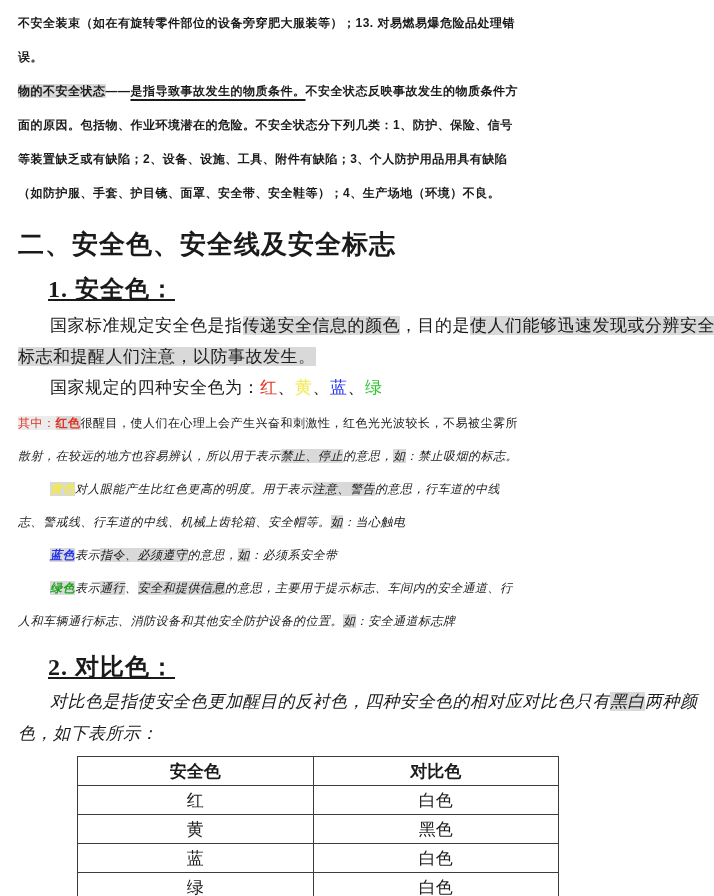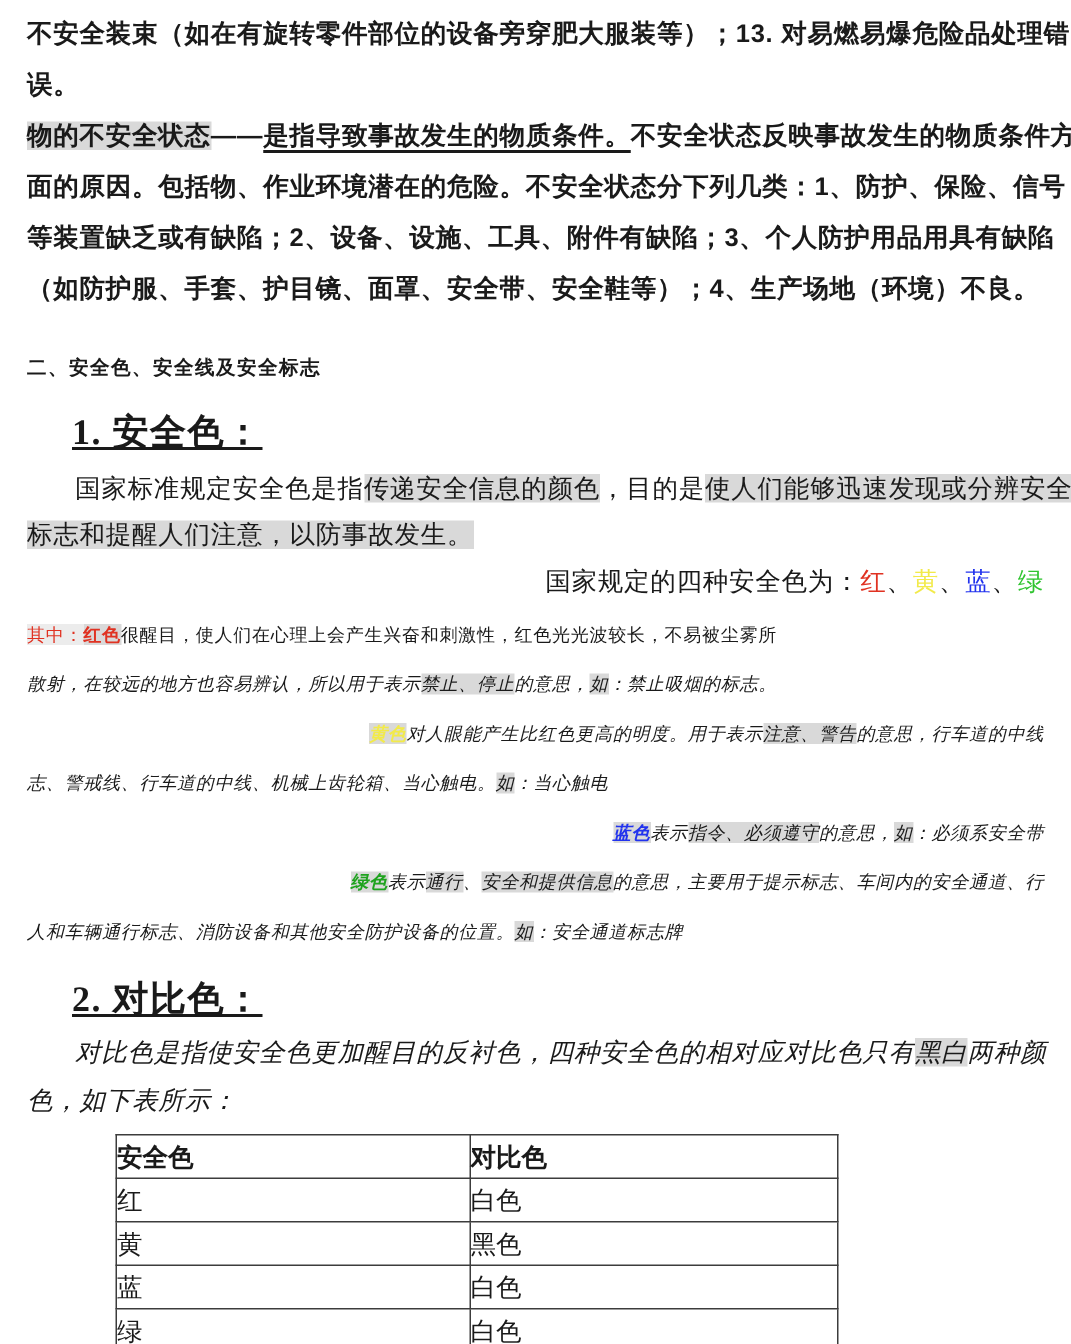--- a/index.html
+++ b/index.html
@@ -7,32 +7,32 @@
     position:relative;
     width:714px;height:896px;
     box-sizing:border-box;
     padding:6px 18px 0 18px;
     background:#ffffff;
     overflow:hidden;
     font-family:"Liberation Serif","DejaVu Serif",serif;
     color:#1a1a1a;
   }
   .line{white-space:nowrap;}
-  .ind{padding-left:32px;text-align:right;}
+  .ind{padding-left:32px;}
   .kai{font-style:italic;}
 
   
   .top-block{
     font-family:"Liberation Sans","DejaVu Sans",sans-serif;
     font-weight:bold;
-    font-size:17px;line-height:34px;
+    font-size:12px;line-height:34px;
     letter-spacing:0.5px;
   }
   .doc-heading{
-    font-size:13px;font-weight:bold;
+    font-size:26px;font-weight:bold;
     margin:20px 0 0 0;line-height:30px;
     letter-spacing:1px;
   }
   .sub-heading{
     font-weight:bold;font-size:24px;
     line-height:26px;margin-top:16px;
     padding-left:30px;letter-spacing:1px;text-decoration:underline;
   }
   .safety-block{font-size:17px;line-height:31px;margin-top:8px;letter-spacing:0.5px;}
   .colors-block{font-size:12px;line-height:33px;margin-top:4px;letter-spacing:0.5px;}
@@ -53,21 +53,21 @@
   
   .ctable{
     border-collapse:collapse;
     margin:6px 0 0 59px;
     width:482px;
     table-layout:fixed;
   }
   .ctable th,.ctable td{
     border:1px solid #3c3c3c;
     height:28px;
-    text-align:left;
+    text-align:center;
     vertical-align:middle;
     font-size:17px;
     padding:0;
   }
   .ctable th{font-weight:bold;}
   .ctable .col1{width:49%;}
   .ctable .col2{width:51%;}
 </style>
 </head>
 <body>
@@ -90,21 +90,21 @@
   <div class="safety-block">
       <div class="line ind"><span>国家标准规定安全色是指</span><span class="s-hl">传递安全信息的颜色</span><span>，目的是</span><span class="s-hl">使人们能够迅速发现或分辨安全</span></div>
       <div class="line"><span class="s-hl">标志和提醒人们注意，以防事故发生。</span></div>
       <div class="line ind"><span>国家规定的四种安全色为：</span><span class="s-red">红</span><span>、</span><span class="s-yel">黄</span><span>、</span><span class="s-blu">蓝</span><span>、</span><span class="s-grn2">绿</span></div>
     </div>
 
   <div class="colors-block">
       <div class="line"><span class="s-red s-hll">其中：</span><span class="s-red s-b s-hl">红色</span><span>很醒目，使人们在心理上会产生兴奋和刺激性，红色光光波较长，不易被尘雾所</span></div>
       <div class="line kai"><span>散射，在较远的地方也容易辨认，所以用于表示</span><span class="s-hl">禁止、停止</span><span>的意思，</span><span class="s-hl">如</span><span>：禁止吸烟的标志。</span></div>
       <div class="line kai ind"><span class="s-yel s-b s-hl">黄色</span><span>对人眼能产生比红色更高的明度。用于表示</span><span class="s-hl">注意、警告</span><span>的意思，行车道的中线</span></div>
-      <div class="line kai"><span>志、警戒线、行车道的中线、机械上齿轮箱、当心触电。</span><span class="s-hl">如</span><span>：当心触电</span></div>
+      <div class="line kai"><span>志、警戒线、行车道的中线、机械上齿轮箱、安全帽等。</span><span class="s-hl">如</span><span>：当心触电</span></div>
       <div class="line kai ind"><span class="s-blu s-b s-hl">蓝色</span><span>表示</span><span class="s-hl">指令、必须遵守</span><span>的意思，</span><span class="s-hl">如</span><span>：必须系安全带</span></div>
       <div class="line kai ind"><span class="s-grn s-b s-hl">绿色</span><span>表示</span><span class="s-hl">通行</span><span>、</span><span class="s-hl">安全和提供信息</span><span>的意思，主要用于提示标志、车间内的安全通道、行</span></div>
       <div class="line kai"><span>人和车辆通行标志、消防设备和其他安全防护设备的位置。</span><span class="s-hl">如</span><span>：安全通道标志牌</span></div>
     </div>
 
   <div class="sub-heading">2. 对比色：</div>
 
   <div class="contrast-block">
       <div class="line kai ind"><span>对比色是指使安全色更加醒目的反衬色，四种安全色的相对应对比色只有</span><span class="s-hl">黑白</span><span>两种颜</span></div>
       <div class="line kai"><span>色，如下表所示：</span></div>

